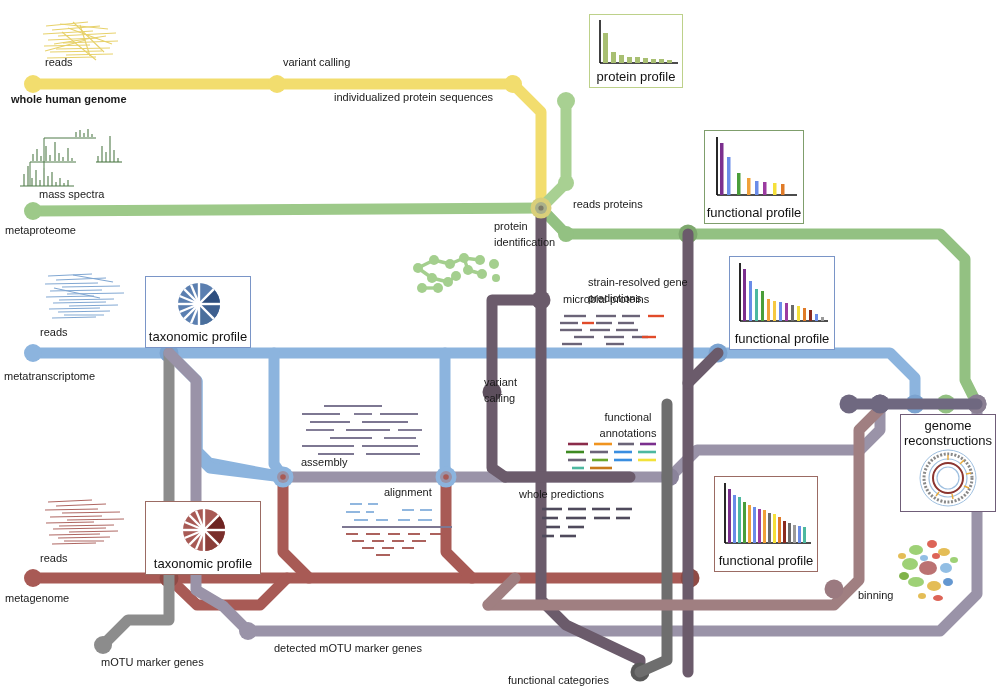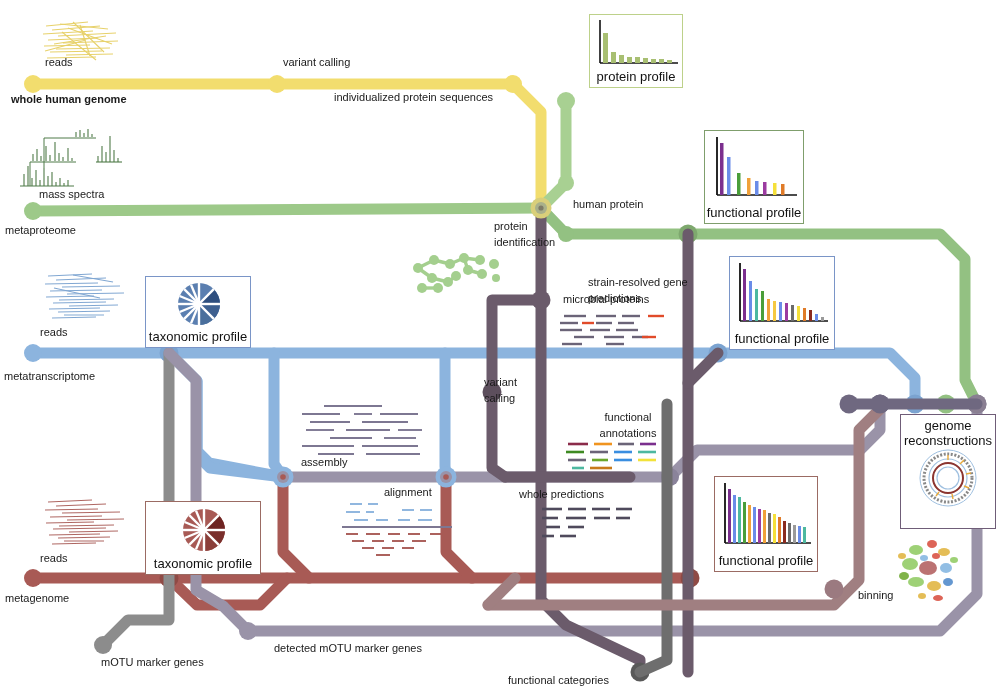--- a/index.html
+++ b/index.html
@@ -557,21 +557,21 @@
             <line x1="0" y1="0" x2="14.8" y2="-14.8"></line>
             <line x1="0" y1="0" x2="21" y2="0"></line>
             <line x1="0" y1="0" x2="14.8" y2="14.8"></line>
           </g>
         </g>
       </svg>
     </div>
     <div class="cap">taxonomic profile</div>
   </div>
 
-  <div class="card" style="left:884px;top:414px;width:96px;height:115px;border-color:#6f5d78;">
+  <div class="card" style="left:884px;top:414px;width:96px;height:98px;border-color:#6f5d78;">
     <div style="position:absolute;left:0;right:0;top:3px;text-align:center;font-size:13px;line-height:15px;color:#111;">genome reconstructions</div>
     <svg style="position:absolute;left:0;top:32px;" width="94" height="62" viewBox="0 0 94 62">
       <g transform="translate(47,31)">
         <circle r="28" fill="none" stroke="#9fc0e0" stroke-width="1"></circle>
         <circle r="24" fill="none" stroke="#6b6b6b" stroke-width="3" stroke-dasharray="2 1.6" opacity="0.8"></circle>
         <circle r="19" fill="none" stroke="#9fc0e0" stroke-width="1.2"></circle>
         <circle r="15" fill="none" stroke="#8b3530" stroke-width="2"></circle>
         <circle r="11" fill="none" stroke="#9fc0e0" stroke-width="1.2"></circle>
         <g stroke="#e8a93a" stroke-width="1.4">
           <line x1="12" y1="-14" x2="16" y2="-18"></line>
@@ -587,21 +587,21 @@
 
   <div class="lbl" style="left:45px;top:55px;">reads</div>
   <div class="lbl" style="left:11px;top:92px;font-weight:bold;">whole human genome</div>
   <div class="lbl" style="left:283px;top:55px;">variant calling</div>
   <div class="lbl" style="left:334px;top:90px;">individualized protein sequences</div>
 
   <div class="lbl" style="left:39px;top:187px;">mass spectra</div>
   <div class="lbl" style="left:5px;top:223px;">metaproteome</div>
 
   <div class="lbl wrap" style="left:470px;top:218px;width:80px;text-align:left;line-height:16px;margin-left:24px;">protein identification</div>
-  <div class="lbl" style="left:573px;top:197px;">human protein</div>
+  <div class="lbl" style="left:573px;top:197px;">reads proteins</div>
   <div class="lbl" style="left:563px;top:245px;margin-top:47px;">microbial proteins</div>
   <div class="lbl wrap" style="left:553px;top:274px;width:110px;text-align:left;line-height:16px;margin-left:35px;">strain-resolved gene predictions</div>
 
   <div class="lbl" style="left:40px;top:325px;">reads</div>
   <div class="lbl" style="left:4px;top:369px;">metatranscriptome</div>
   <div class="lbl wrap" style="left:484px;top:374px;width:60px;text-align:left;line-height:16px;">variant calling</div>
 
   <div class="lbl" style="left:301px;top:455px;">assembly</div>
   <div class="lbl" style="left:384px;top:485px;">alignment</div>
   <div class="lbl wrap" style="left:586px;top:409px;width:84px;text-align:center;line-height:16px;">functional annotations</div>

